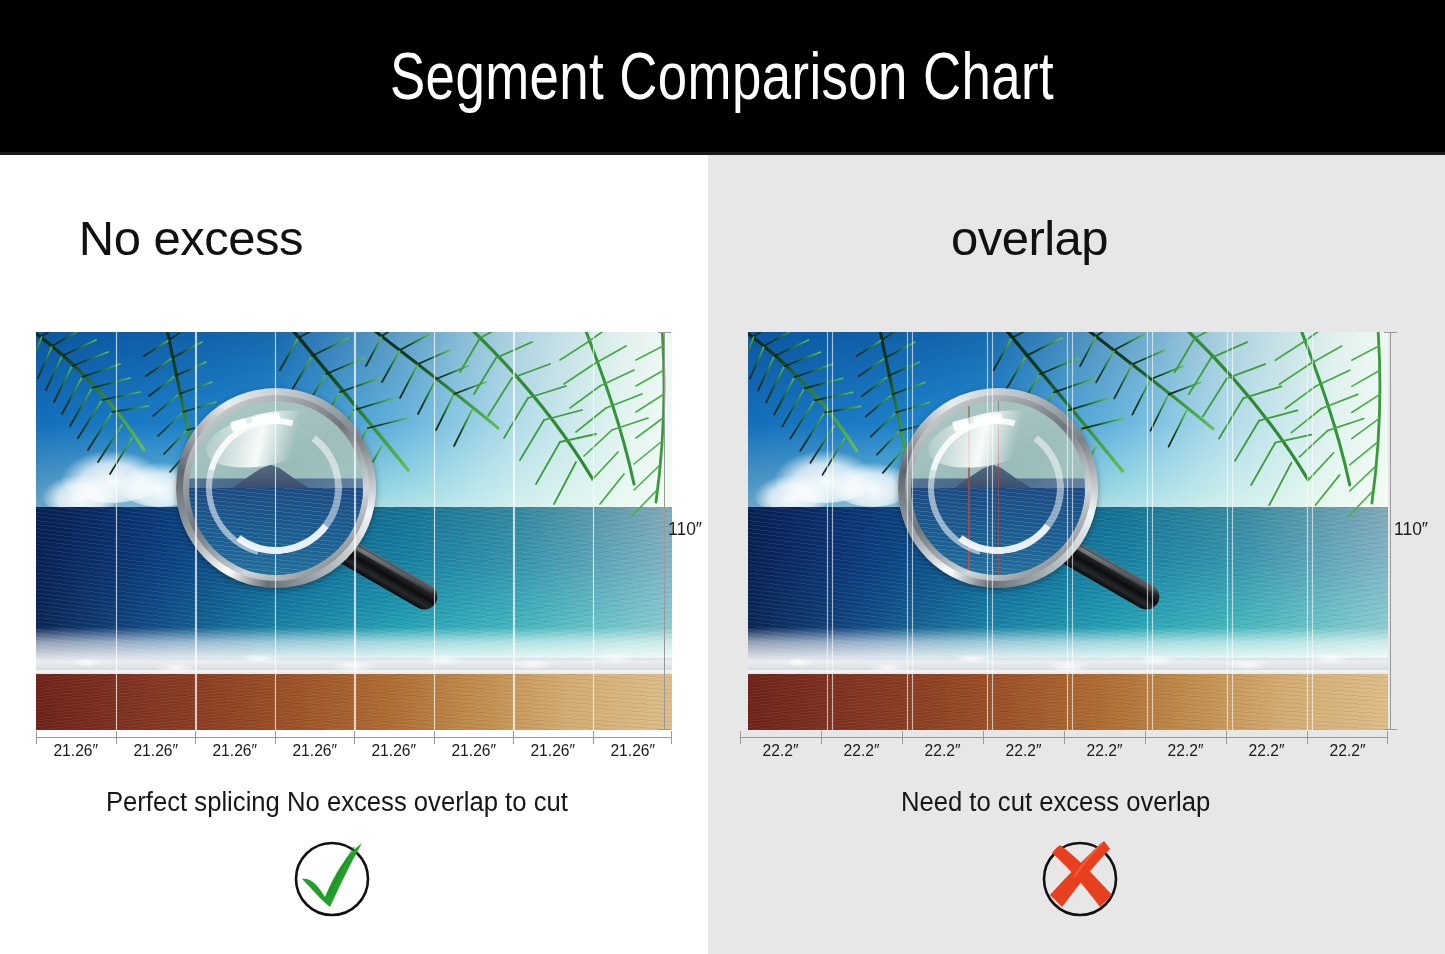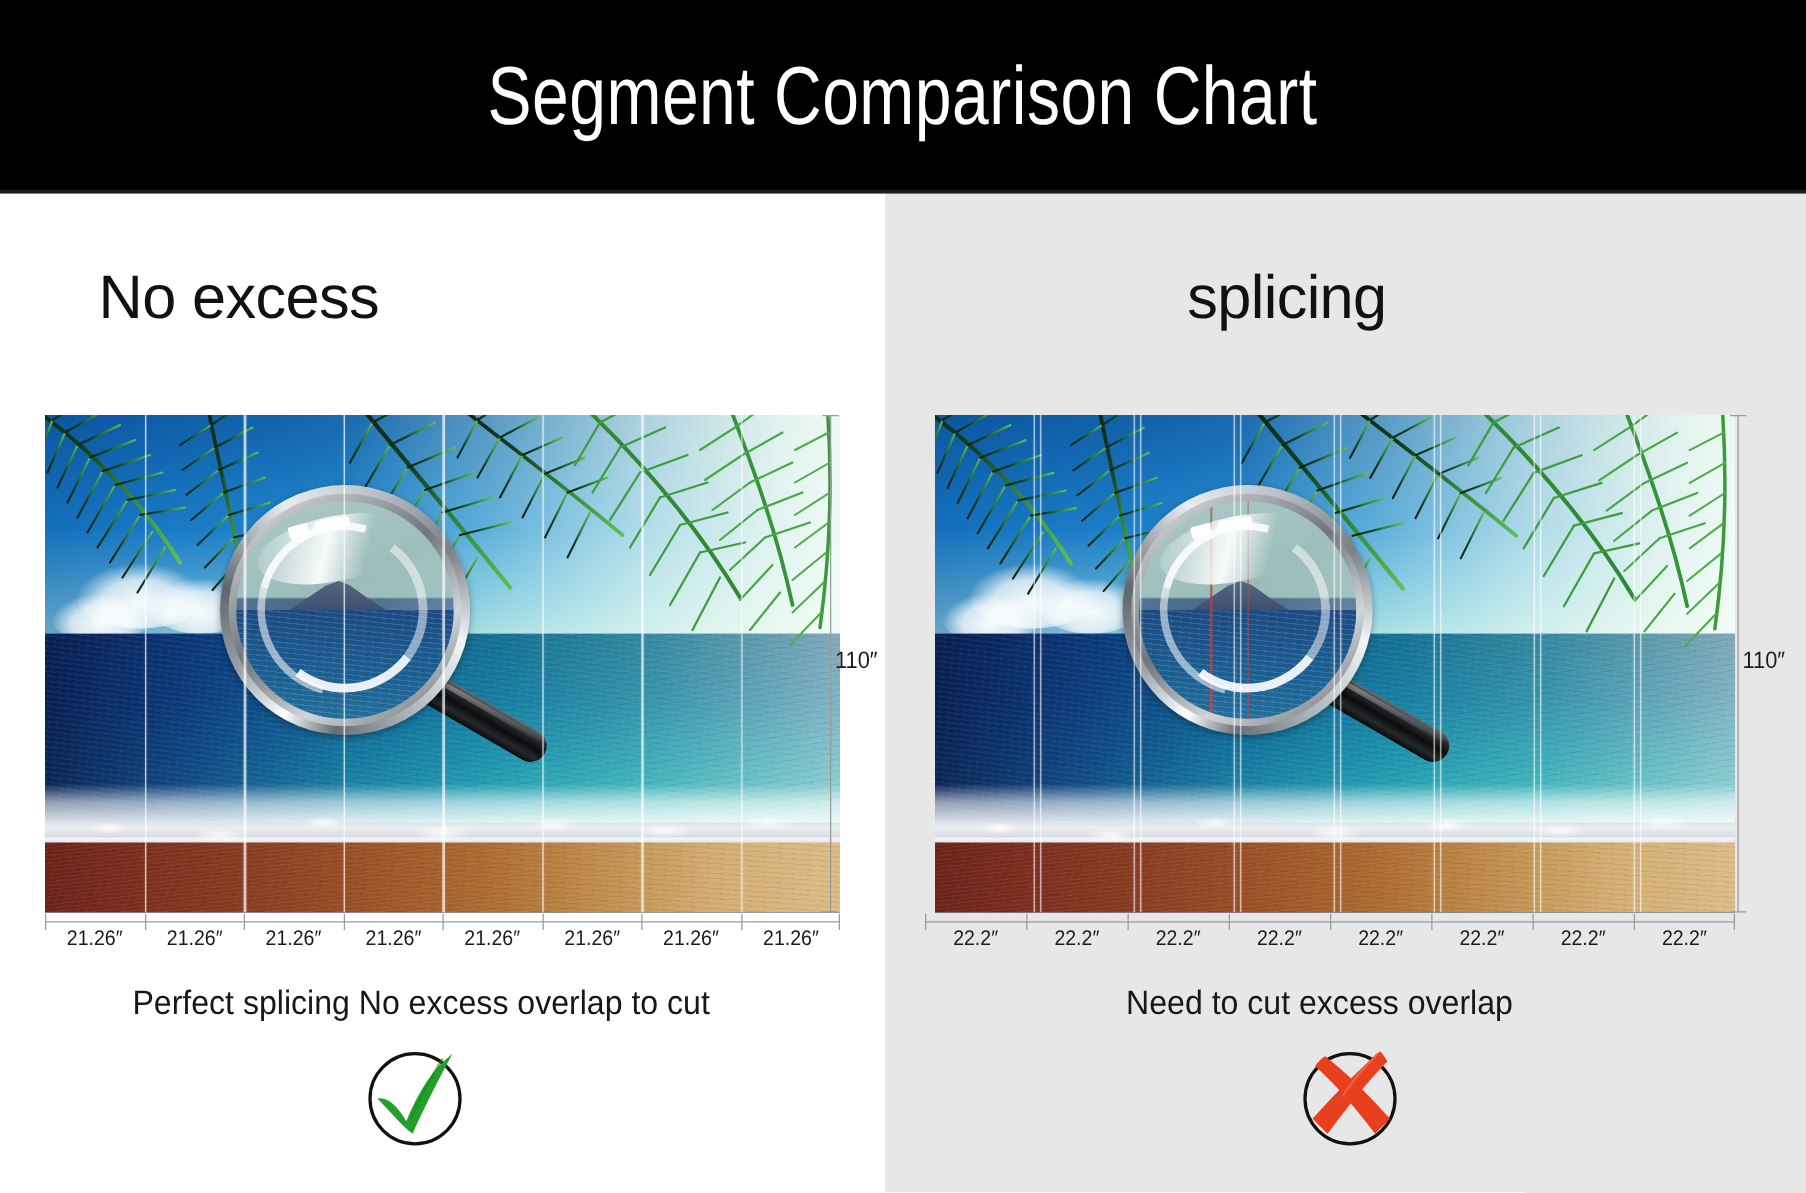--- a/index.html
+++ b/index.html
@@ -557,21 +557,21 @@
       <circle cx="40" cy="44" r="36" fill="none" stroke="#111111" stroke-width="2.6"></circle>
       <path d="M10,44 C18,42 26,50 33,62 C43,38 54,20 70,8
                C60,26 48,50 38,72 C30,66 20,54 10,44 Z" fill="#22a02a"></path>
       <path d="M62,12 C52,28 44,44 37,60" fill="none" stroke="#1b8a22" stroke-width="2" opacity="0.6"></path>
     </svg>
   </div>
 </div>
 
 <div class="panel" id="panel-right">
 
-  <div class="panel-heading">splicing</div>
+  <div class="panel-heading">overlap</div>
 
   <div class="mural-wrap" id="mural-wrap-right">
     <div class="mural">
       <div class="sky"></div>
       <div class="sky-tint"></div>
 
       <div class="cloud" style="left:4%;  top:30%; width:16%; height:13%;"></div>
       <div class="cloud" style="left:13%; top:33%; width:13%; height:11%;"></div>
       <div class="cloud" style="left:23%; top:31%; width:11%; height:9%;"></div>
       <div class="cloud" style="left:1%;  top:36%; width:12%; height:10%;"></div>

